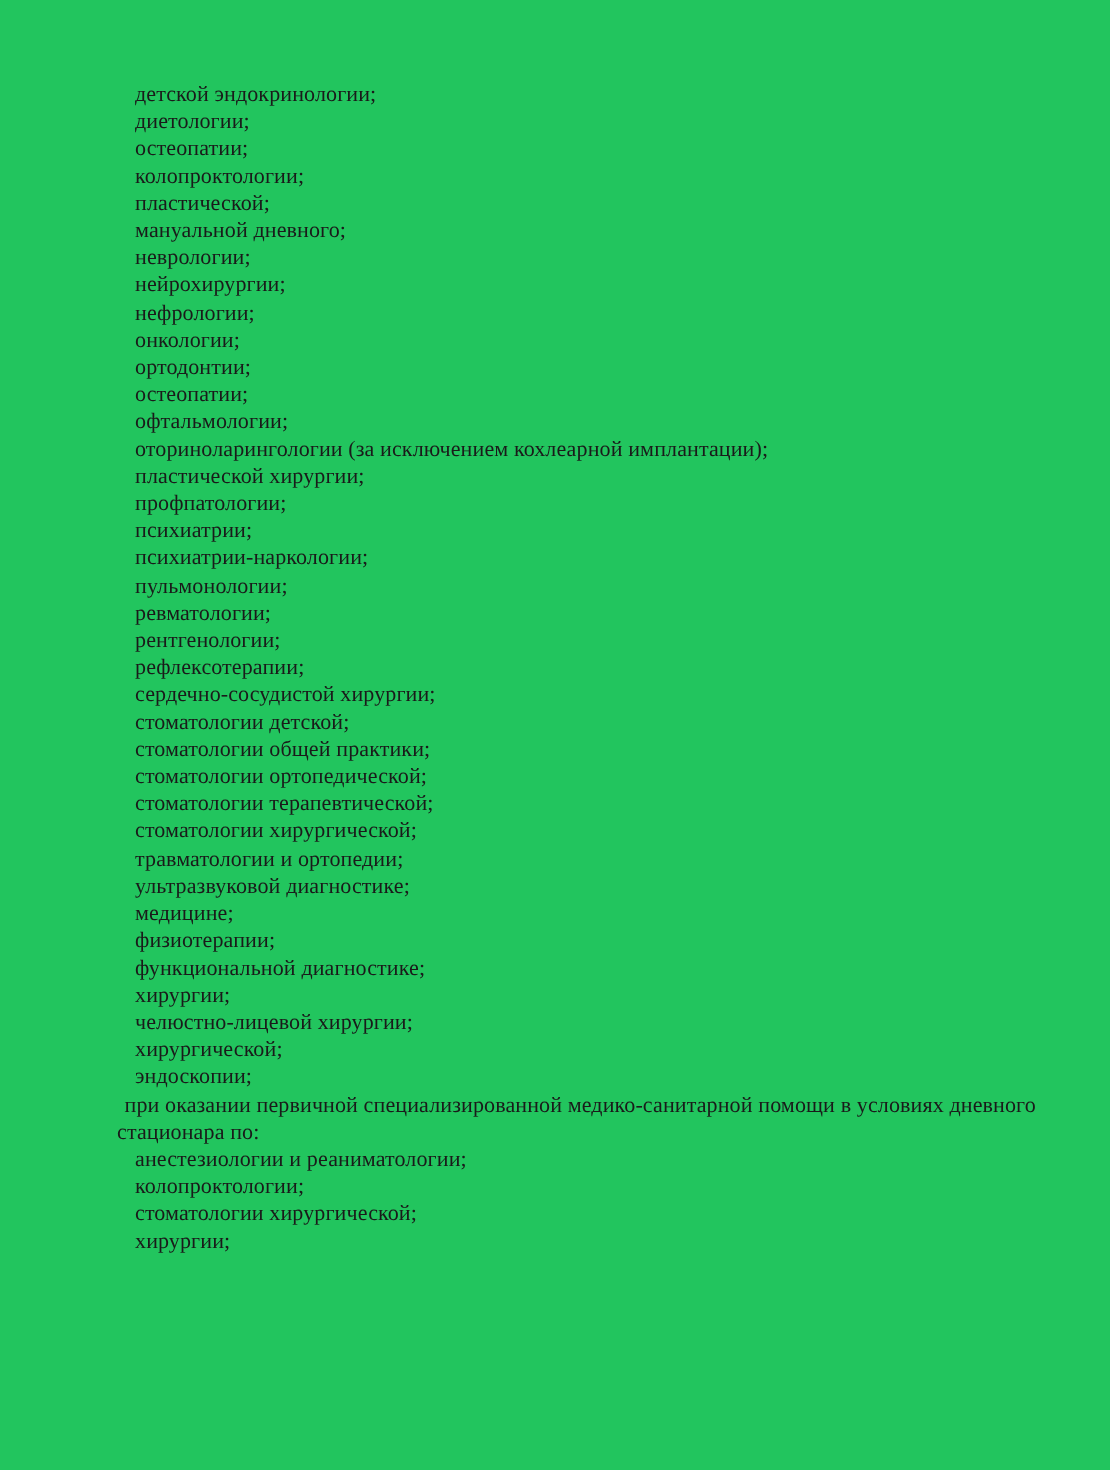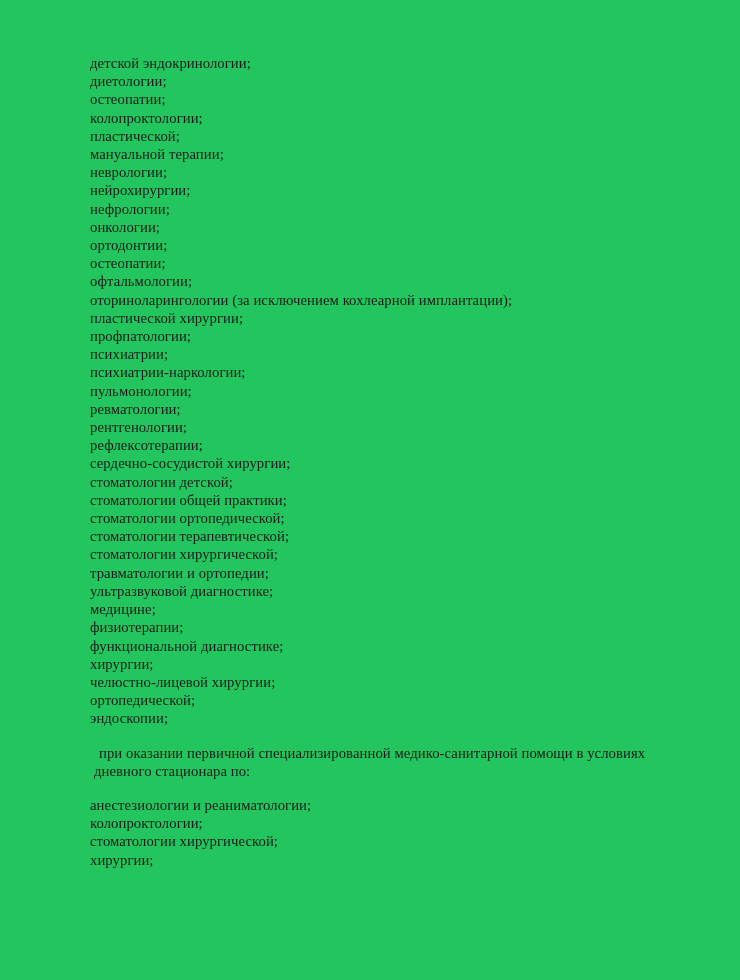--- a/index.html
+++ b/index.html
@@ -29,40 +29,40 @@
   }
   .list-line {
     margin: 0;
     padding: 0 0 0 60px;
     white-space: pre;
     font-size: 14.7px;
     line-height: 18.2px;
     letter-spacing: 0.005em;
   }
   .para {
-    margin: 16px;
+    margin: 0;
     padding: 0 10px 0 48px;
     text-indent: 5px;
     font-size: 14.7px;
     line-height: 18.2px;
     text-align: left;
     letter-spacing: 0.005em;
   }
 </style>
 </head>
 <body>
 
 <div class="page">
   <div class="doc-body" id="doc-body">
       <p class="list-line">детской эндокринологии;</p>
       <p class="list-line">диетологии;</p>
       <p class="list-line">остеопатии;</p>
       <p class="list-line">колопроктологии;</p>
       <p class="list-line">пластической;</p>
-      <p class="list-line">мануальной терапии;</p>
+      <p class="list-line">мануальной дневного;</p>
       <p class="list-line">неврологии;</p>
       <p class="list-line">нейрохирургии;</p>
       <p class="list-line">нефрологии;</p>
       <p class="list-line">онкологии;</p>
       <p class="list-line">ортодонтии;</p>
       <p class="list-line">остеопатии;</p>
       <p class="list-line">офтальмологии;</p>
       <p class="list-line">оториноларингологии (за исключением кохлеарной имплантации);</p>
       <p class="list-line">пластической хирургии;</p>
       <p class="list-line">профпатологии;</p>
@@ -78,21 +78,21 @@
       <p class="list-line">стоматологии ортопедической;</p>
       <p class="list-line">стоматологии терапевтической;</p>
       <p class="list-line">стоматологии хирургической;</p>
       <p class="list-line">травматологии и ортопедии;</p>
       <p class="list-line">ультразвуковой диагностике;</p>
       <p class="list-line">медицине;</p>
       <p class="list-line">физиотерапии;</p>
       <p class="list-line">функциональной диагностике;</p>
       <p class="list-line">хирургии;</p>
       <p class="list-line">челюстно-лицевой хирургии;</p>
-      <p class="list-line">ортопедической;</p>
+      <p class="list-line">хирургической;</p>
       <p class="list-line">эндоскопии;</p>
       <p class="para">при оказании первичной специализированной медико-санитарной помощи в условиях дневного стационара по:</p>
       <p class="list-line">анестезиологии и реаниматологии;</p>
       <p class="list-line">колопроктологии;</p>
       <p class="list-line">стоматологии хирургической;</p>
       <p class="list-line">хирургии;</p>
     </div>
 </div>
 
 </body></html>

